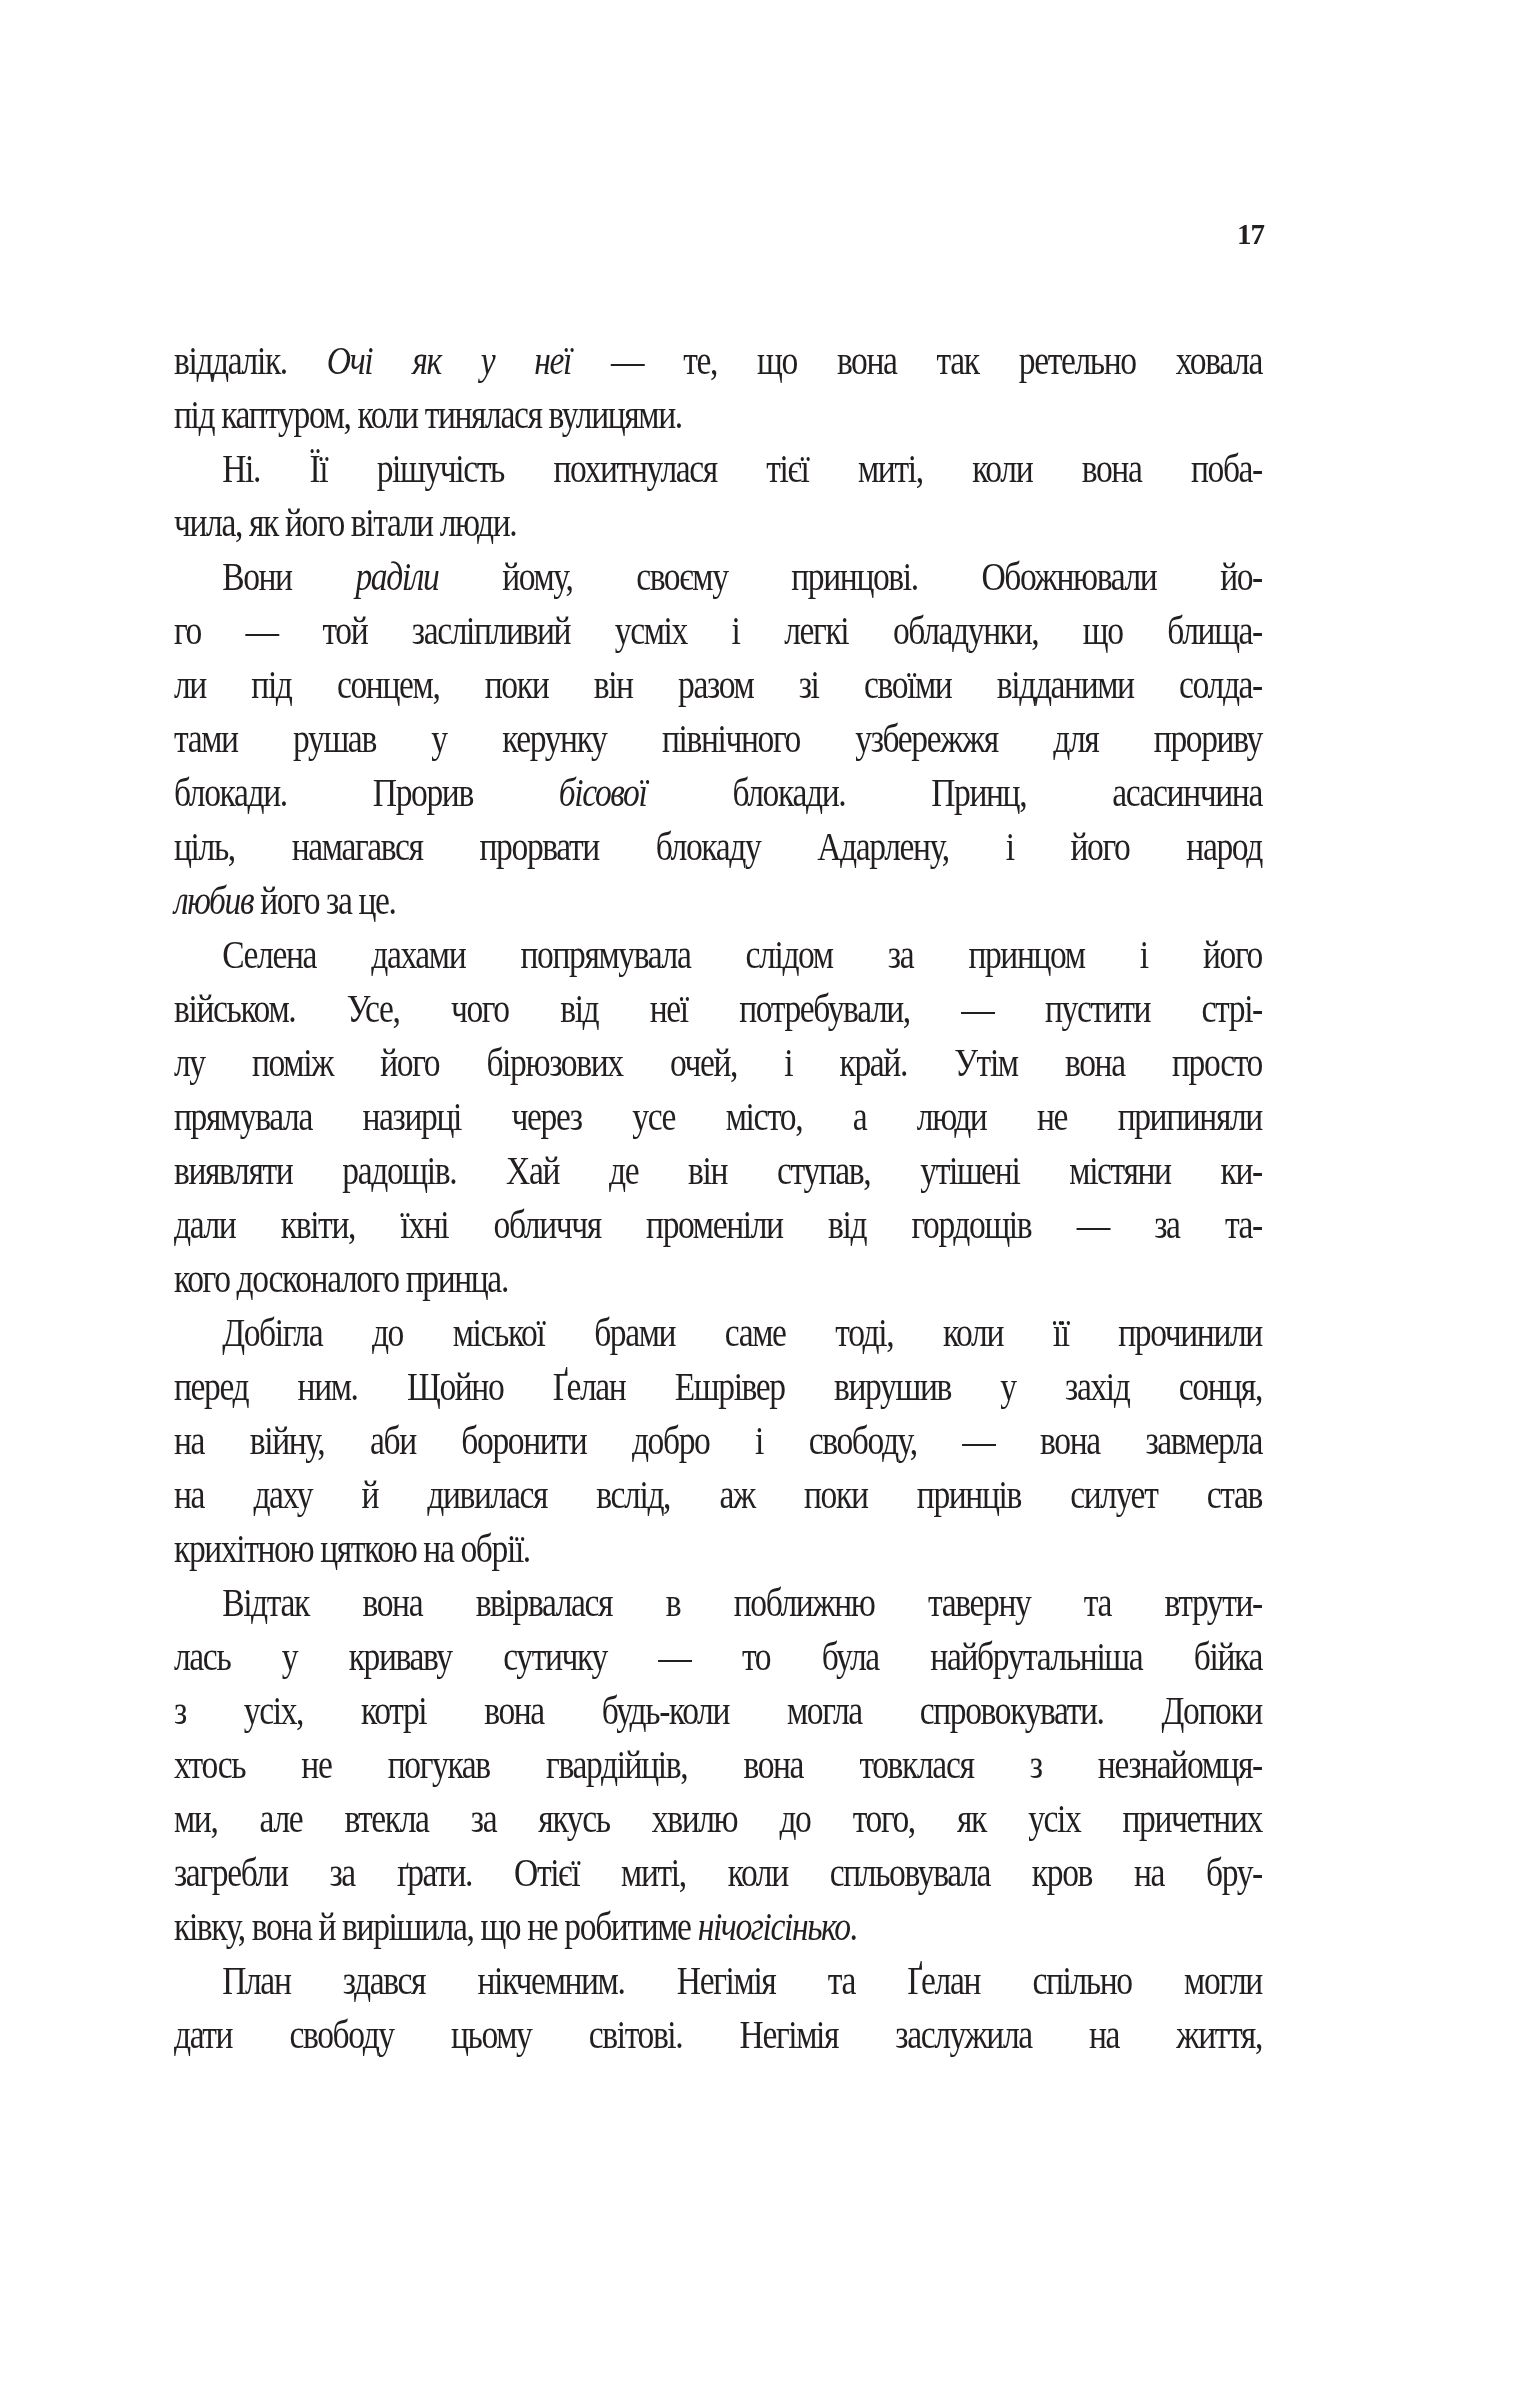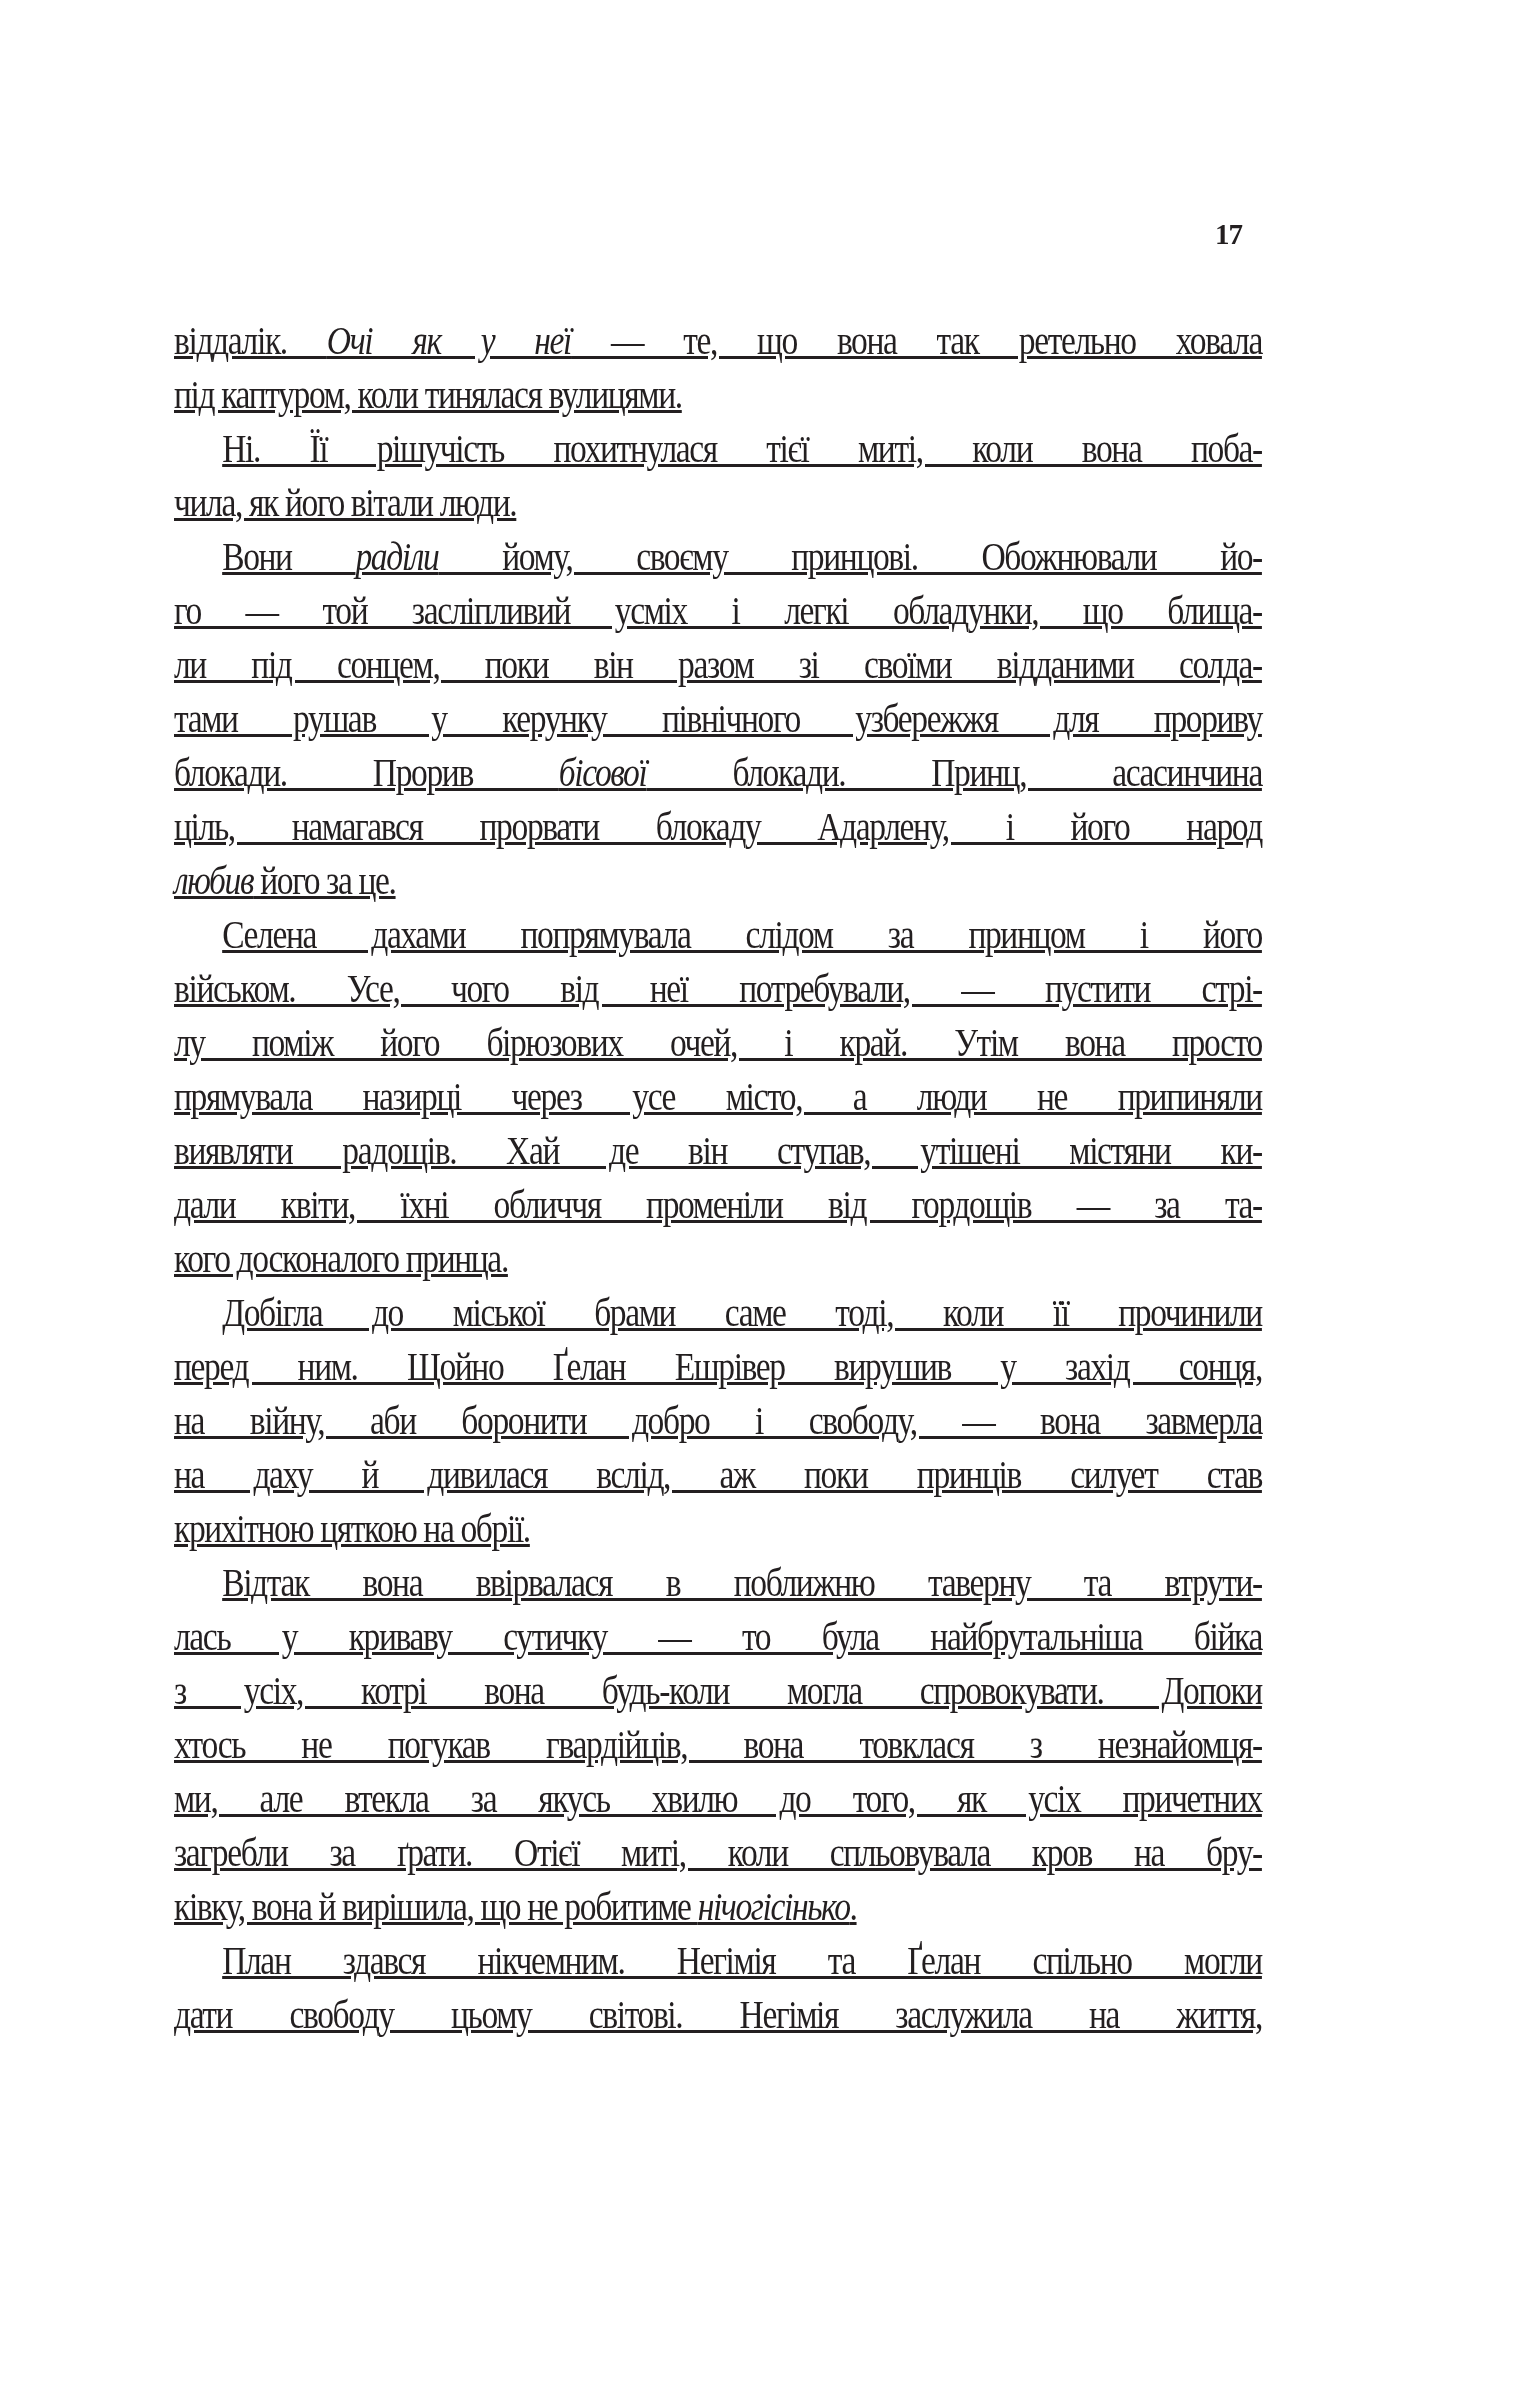--- a/index.html
+++ b/index.html
@@ -13,30 +13,30 @@
     position: relative;
     overflow: hidden;
     font-family: "Liberation Serif", "DejaVu Serif", serif;
     color: #231f20;
   }
   .page-number {
     position: absolute;
     left: 1215px;
     top: 218px;
     width: 49px;
+    text-align: right;
     font-size: 29px;
     font-weight: bold;
     letter-spacing: -1px;
   }
   .text-block {
     position: absolute;
     left: 174px;
-    top: 314px;
+    top: 334px;
     width: 1088px;
-    text-decoration: underline;
   }
   .line {
     display: block;
     height: 54px;
     line-height: 54px;
     font-size: 39px;
     white-space: nowrap;
     text-align: justify;
     text-align-last: justify;
     letter-spacing: -1.6px;

